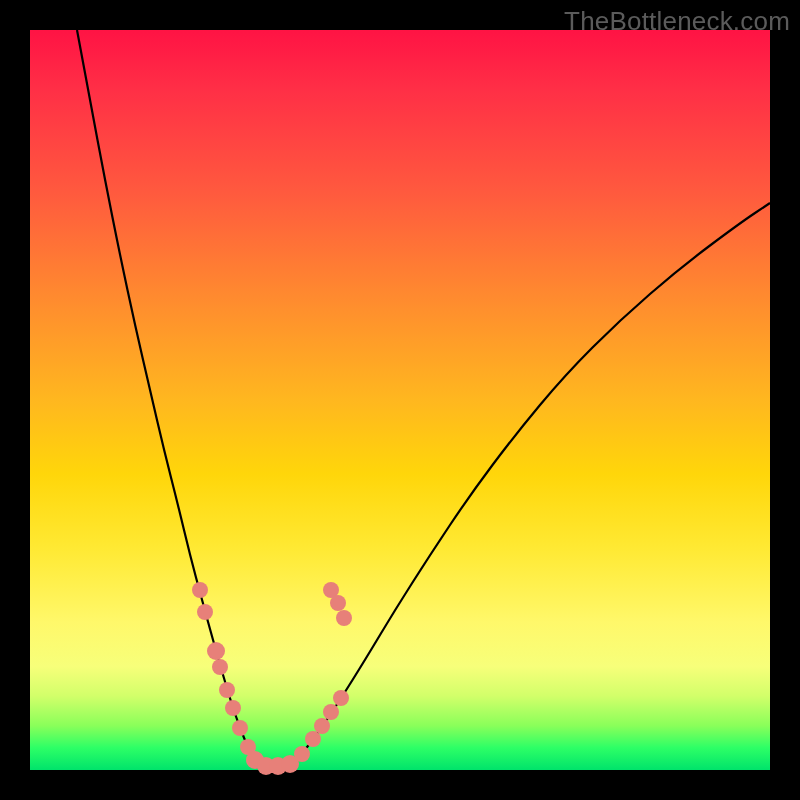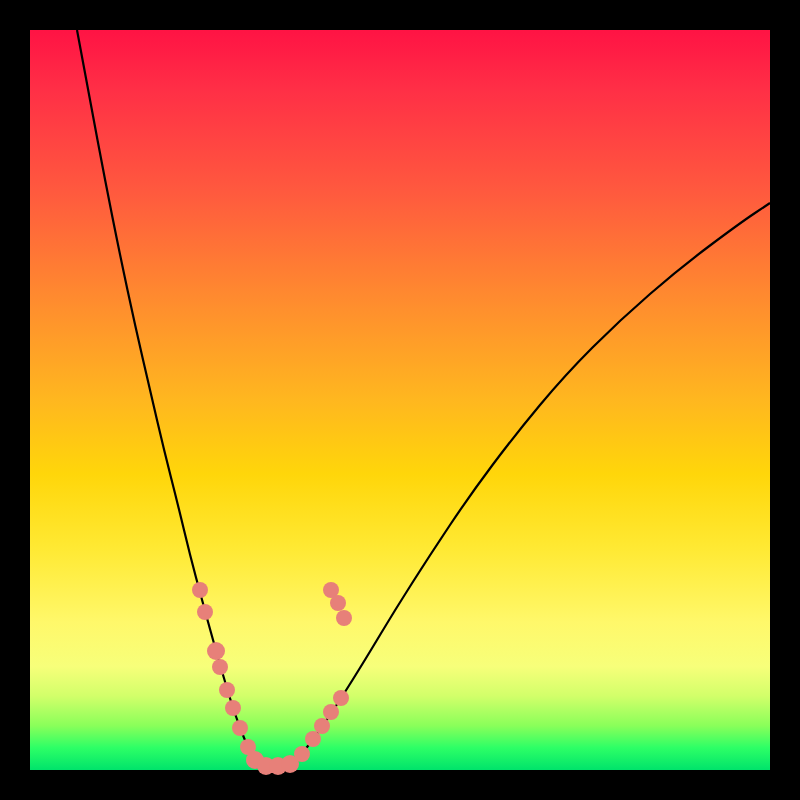--- a/index.html
+++ b/index.html
@@ -67,20 +67,21 @@
     stroke: #000;
     stroke-width: 2.2;
     fill: none;
   }
 </style>
 </head>
 <body>
 
 <div class="frame">
 
+  <div class="watermark">TheBottleneck.com</div>
 
   <div class="plot">
     <svg class="curve" viewBox="0 0 740 740" preserveAspectRatio="none">
       <path id="curve-path" class="line" d="M 47 0 Q 60 70 67.5 110 Q 75 150 82.5 187.5 Q 90 225 97.5 260 Q 105 295 112.5 327.5 Q 120 360 127 390 Q 134 420 141 447.5 Q 148 475 154 500 Q 160 525 166 547.5 Q 172 570 177.5 590 Q 183 610 188 627.5 Q 193 645 197.5 660 Q 202 675 206 686.5 Q 210 698 213.5 706.5 Q 217 715 219.5 721 Q 222 727 224 730 Q 226 733 226 733 Q 226 733 230 734.5 Q 234 736 238.5 736.5 Q 243 737 248 736.5 Q 253 736 258 735 Q 263 734 263 734 Q 263 734 269 727 Q 275 720 282.5 710 Q 290 700 300 685 Q 310 670 322.5 650 Q 335 630 350 605 Q 365 580 382.5 552.5 Q 400 525 420 495 Q 440 465 462.5 435 Q 485 405 510 375 Q 535 345 562.5 317.5 Q 590 290 620 264 Q 650 238 680 215.5 Q 710 193 725 183 L 740 173"></path>
       <g id="beads">
           <circle cx="170" cy="560" r="8" class="bead"></circle>
           <circle cx="175" cy="582" r="8" class="bead"></circle>
           <circle cx="186" cy="621" r="9" class="bead"></circle>
           <circle cx="190" cy="637" r="8" class="bead"></circle>
           <circle cx="197" cy="660" r="8" class="bead"></circle>

